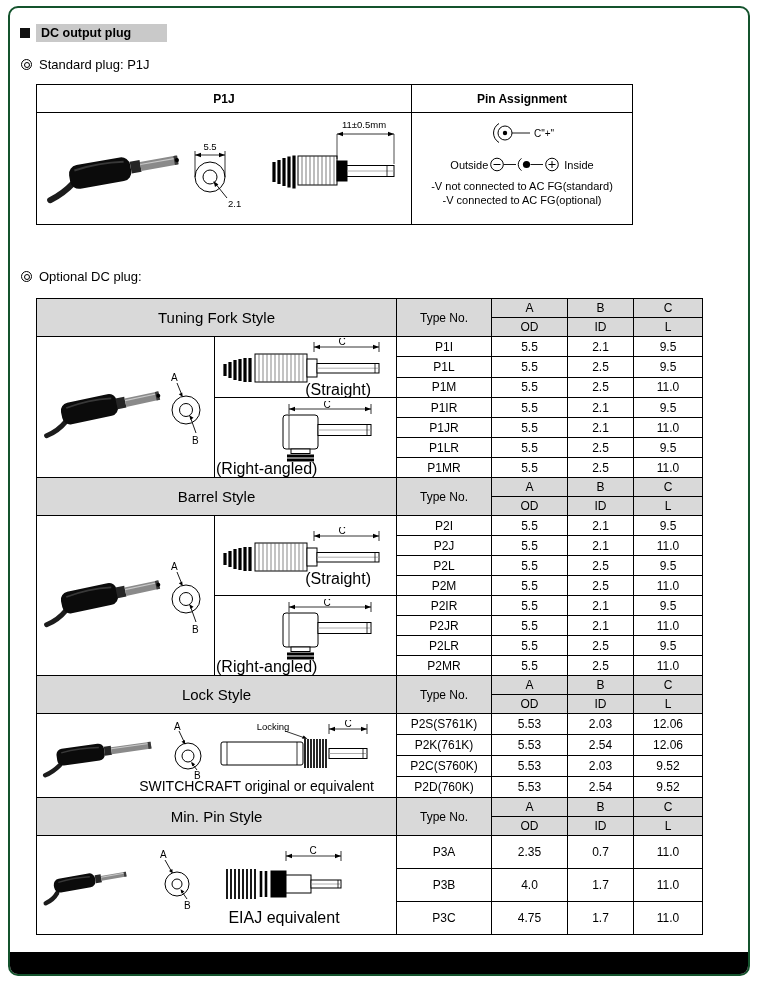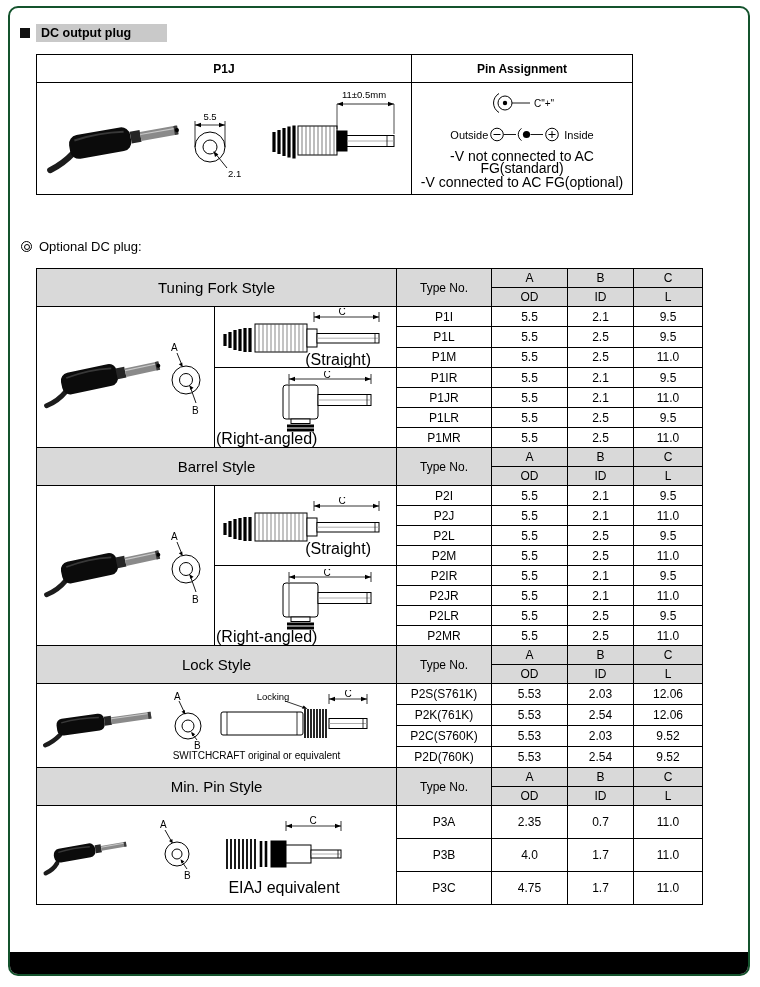--- a/index.html
+++ b/index.html
@@ -24,54 +24,58 @@
   table { border-collapse:collapse; }
   th,td { border:1px solid #000; }
 
   .std-table { margin:12px 0 0 26px; width:596px; table-layout:fixed;padding-left:31px; }
   .std-table th { height:28px; font-size:12px; font-weight:bold; background:#fff; text-align:center; }
   .std-illu-cell { height:112px; vertical-align:middle; text-align:center; padding:1px; }
   .pin-cell { vertical-align:top; padding:6px 4px 0 4px; }
   .pol-row { display:flex; justify-content:center; align-items:center; height:28px; }
   .pol-label { font-size:10px; }
   .io-row { display:flex; justify-content:center; align-items:center; gap:0; font-size:11px; margin-top:8px; }
-  .note { text-align:center; font-size:14px; line-height:12px; margin-top:6px; }
+  .note { text-align:center; font-size:11px; line-height:12px; margin-top:6px; }
   .note + .note { margin-top:2px; }
 
   .opt-table { margin:14px 0 0 26px; width:666px; table-layout:fixed; }
   .opt-table th { background:#d9d9d9; font-weight:normal; font-size:12px; text-align:center; }
   .opt-table .hdr th { height:19px; }
   .opt-table th.style-name { font-size:15px; }
   .opt-table td { text-align:center; font-size:12px; vertical-align:middle; }
   tr.sec-0 td, tr.sec-1 td { height:20px; }
   tr.sec-2 td { height:21px; }
   tr.sec-3 td { height:33px; }
   td.illu { padding:1px; background:#fff; }
   td.illu svg { display:block; margin:0 auto; }
   .cap { font-size:16px; line-height:12px; }
   .cap-straight { text-align:right; padding-right:24px; }
   .cap-angled { text-align:left; padding-right:8px; }
-  .cap-lock { text-align:center; padding-left:80px; font-size:10px; }
+  .cap-lock { text-align:center; padding-left:80px; font-size:14px; }
   .cap-minpin { text-align:center; padding-left:135px; }
 
   svg text { font-size:10px; fill:#000; font-family:"Liberation Sans","DejaVu Sans",sans-serif; }
   svg text.dim { font-size:9.5px; }
 
   .bottom-bar { position:absolute; left:0; right:0; bottom:0; height:22px; background:#000; }
 </style>
 </head>
 <body>
 
 <div class="page">
 
   <div class="hdr-row">
     <span class="sq"></span>
     <span class="title">DC output plug</span>
   </div>
 
+  <div class="sub-row">
+    <span class="dbl"></span>
+    <span>Standard plug: P1J</span>
+  </div>
 
   <table class="std-table">
     <colgroup>
         <col style="width:375px">
         <col style="width:221px">
       </colgroup>
     <tbody>
         <tr>
       <th>P1J</th>
       <th>Pin Assignment</th>

